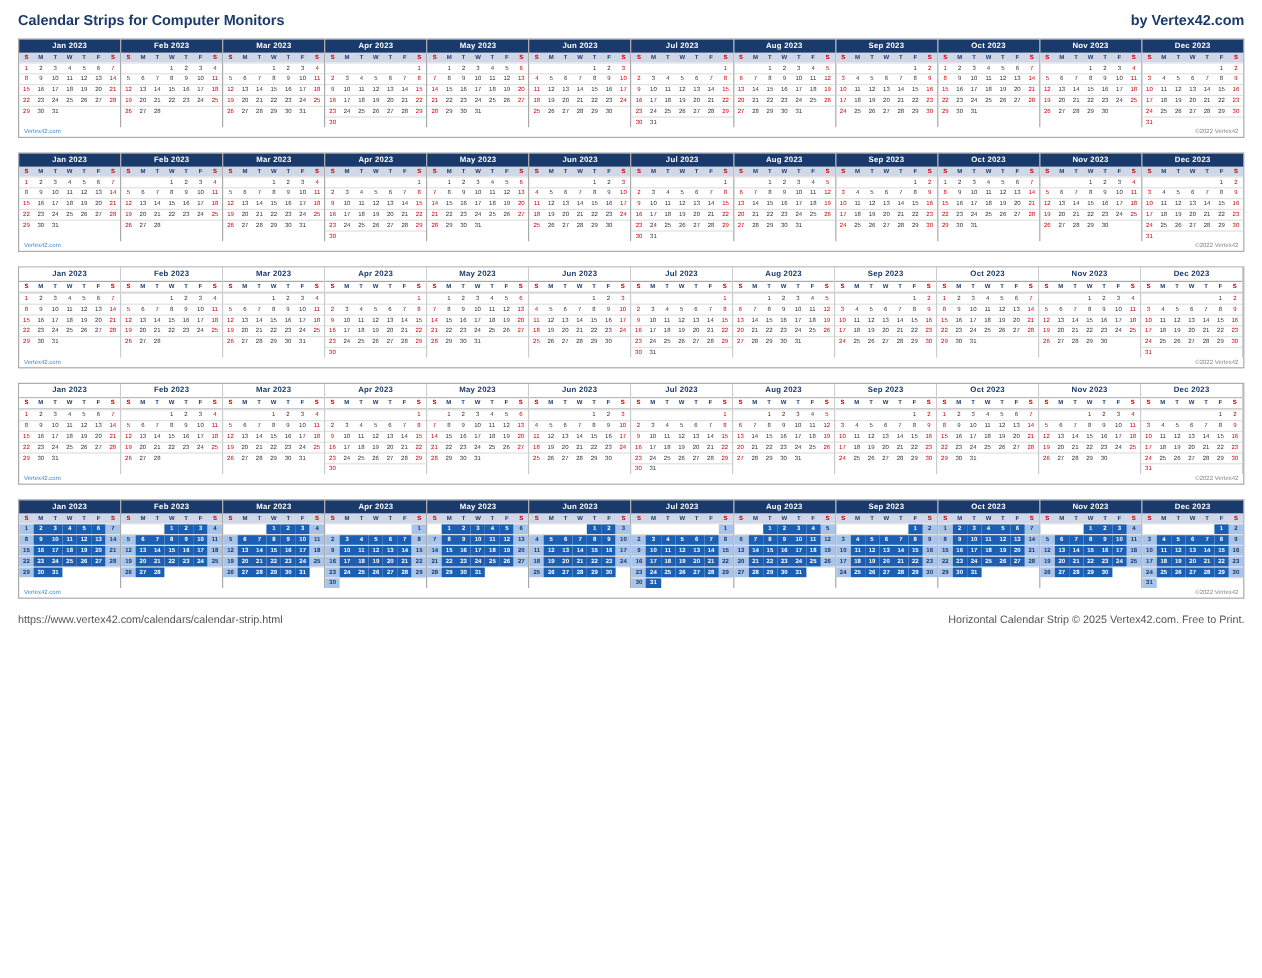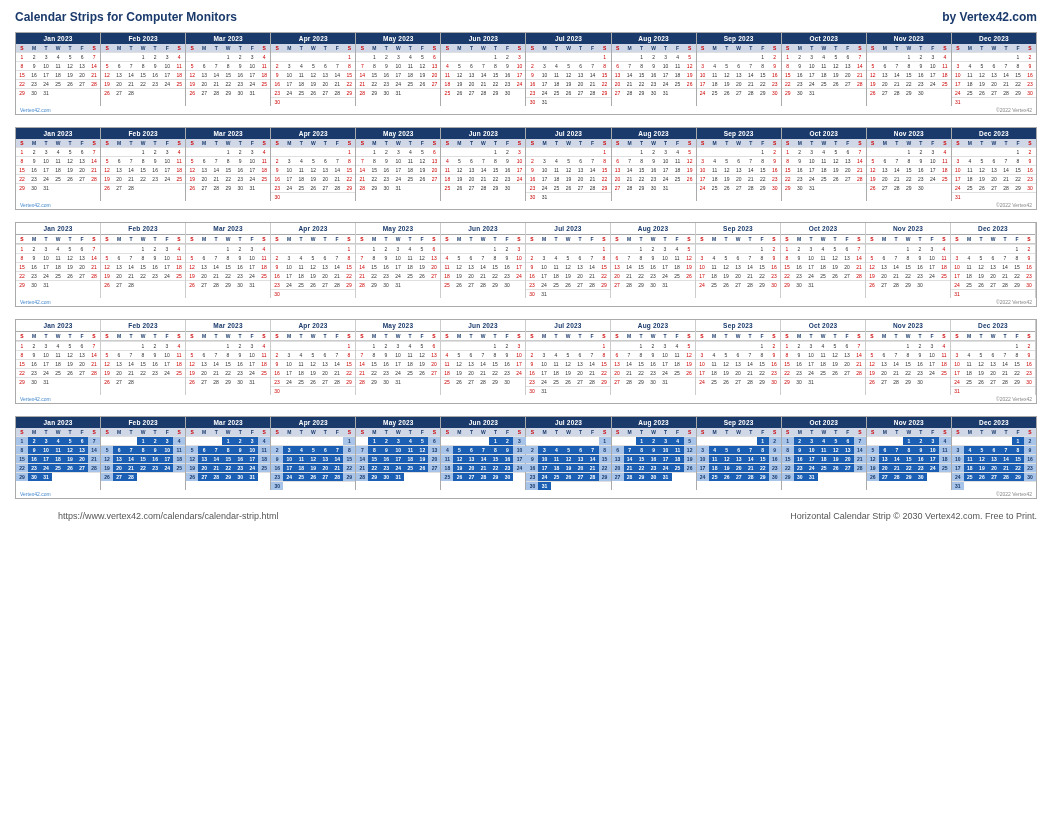--- a/index.html
+++ b/index.html
@@ -108,21 +108,20 @@
     .strip-v5 .dow-row { background: #d0d8e8; }
     .strip-v5 .day-cell.blue-bg { background: #1a5fb4; color: #fff !important; font-weight: bold; }
     .strip-v5 .day-cell.lightblue-bg { background: #a8c4e8; color: #1a3a6b !important; font-weight: bold; }
 
     .footer-bar {
       display: flex;
       justify-content: space-between;
       margin-top: 6px;
       font-size: 9px;
       color: #555;
-      margin-left: 43px;
     }
   </style>
 </head>
 <body>
 
 <div class="page-header">
   <span class="page-title">Calendar Strips for Computer Monitors</span>
   <span class="page-brand">by Vertex42.com</span>
 </div>
 
@@ -3719,14 +3718,14 @@
       </div>
       <div style="display: flex; justify-content: space-between; padding: 1px 4px;">
         <span style="font-size: 5px; color: rgb(68, 136, 204);">Vertex42.com</span>
         <span style="font-size: 5px; color: rgb(136, 136, 136);">©2022 Vertex42</span>
       </div>
     </div>
   </div>
 
 <div class="footer-bar">
   <span>https://www.vertex42.com/calendars/calendar-strip.html</span>
-  <span>Horizontal Calendar Strip © 2030 Vertex42.com. Free to Print.</span>
+  <span>Horizontal Calendar Strip © 2025 Vertex42.com. Free to Print.</span>
 </div>
 
 </body></html>

